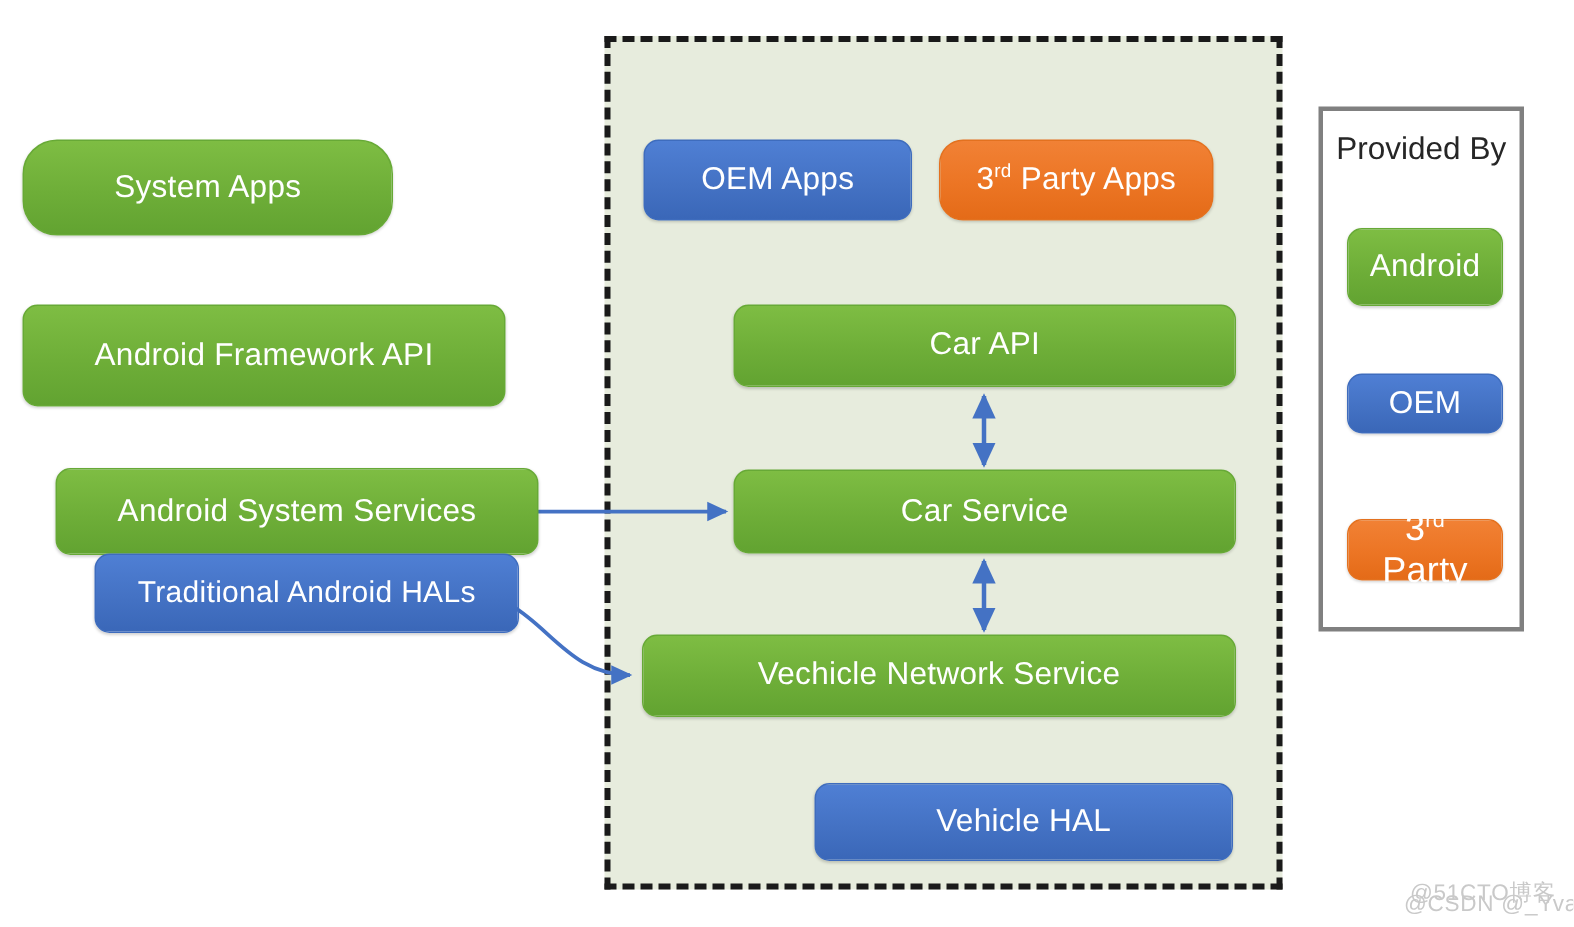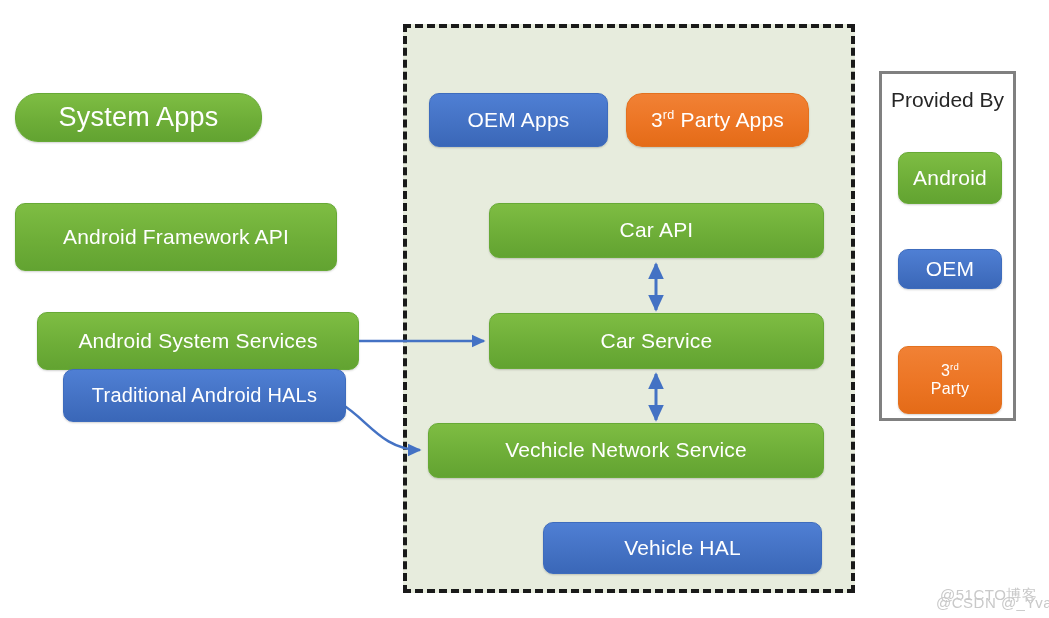--- a/index.html
+++ b/index.html
@@ -134,21 +134,21 @@
 
     <line x1="656" y1="264" x2="656" y2="310" stroke="#4472c4" stroke-width="3" marker-start="url(#arrowhead-start)" marker-end="url(#arrowhead-end)"></line>
 
     <line x1="656" y1="374" x2="656" y2="420" stroke="#4472c4" stroke-width="3" marker-start="url(#arrowhead-start)" marker-end="url(#arrowhead-end)"></line>
 
     <line x1="345" y1="341" x2="484" y2="341" stroke="#4472c4" stroke-width="2.5" marker-start="url(#arrowhead-start)" marker-end="url(#arrowhead-end)"></line>
 
     <path d="M 312,396 C 360,396 370,450 420,450" fill="none" stroke="#4472c4" stroke-width="2.5" marker-start="url(#arrowhead-start)" marker-end="url(#arrowhead-end)"></path>
   </svg>
 
-  <div class="box green" style="left:15px; top:93px; width:247px; height:49px; font-size:27px;border-radius:23px;">
+  <div class="box green" style="left:15px; top:93px; width:247px; height:64px; font-size:21px;border-radius:23px;">
     <span>System Apps</span>
   </div>
 
   <div class="box green" style="left:15px; top:203px; width:322px; height:68px; font-size:21px;">
     <span>Android Framework API</span>
   </div>
 
   <div class="box green" style="left:15px; top:312px; width:322px; height:58px; font-size:21px;margin-left:22px;">
     <span>Android System Services</span>
   </div>
@@ -185,21 +185,21 @@
     <div id="legend-title">Provided By</div>
 
     <div class="box green legend-box" style="top:78px; height:52px; font-size:21px;">
       <span>Android</span>
     </div>
 
     <div class="box blue legend-box" style="top:175px; height:40px; font-size:21px;">
       <span>OEM</span>
     </div>
 
-    <div class="box orange legend-box" style="top:272px; height:68px; font-size:16px; flex-direction:column; justify-content:center;">
+    <div class="box orange legend-box" style="top:272px; height:41px; font-size:24px; flex-direction:column; justify-content:center;">
       <span><span>3</span><sup>rd</sup></span>
       <span>Party</span>
     </div>
   </div>
 
   <div class="watermark" id="watermark-51cto">@51CTO博客</div>
   <div class="watermark" id="watermark-csdn">@CSDN @_Yvan</div>
 
 </div>
 

